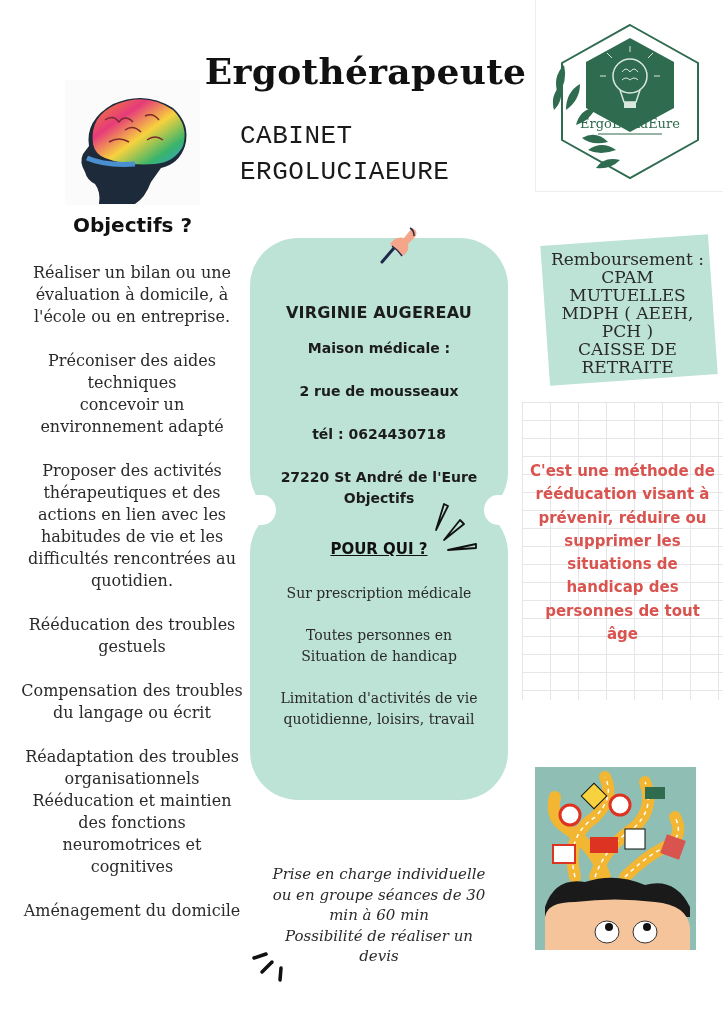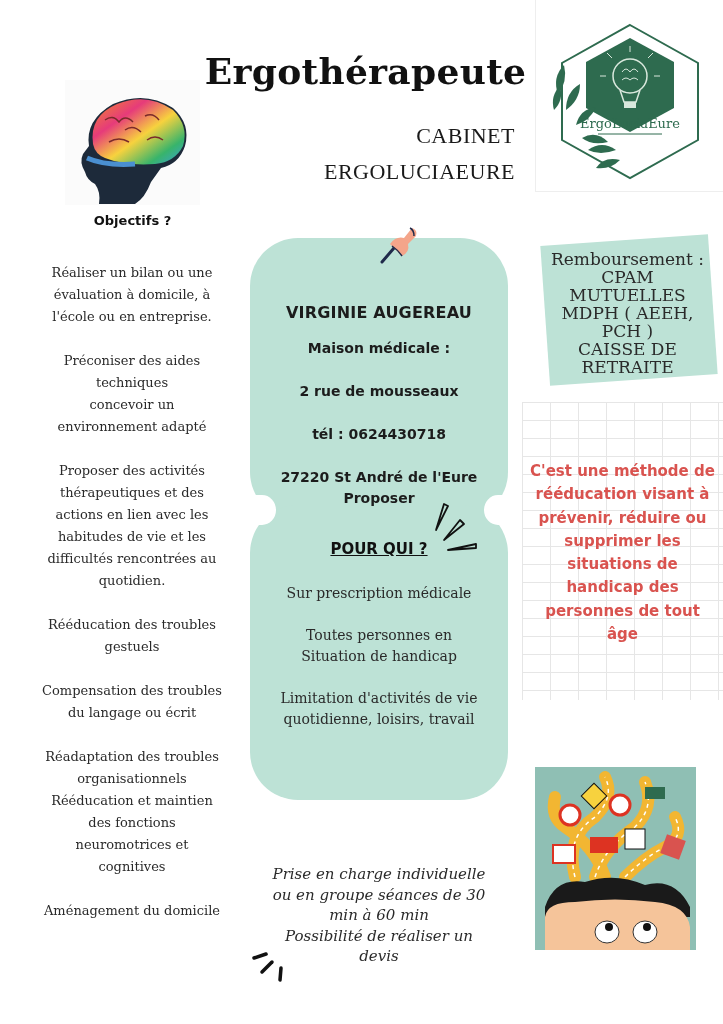--- a/index.html
+++ b/index.html
@@ -4,34 +4,34 @@
 <style>
   * { box-sizing: border-box; margin: 0; padding: 0; }
   html, body { width: 723px; height: 1024px; background: #ffffff; overflow: hidden; }
   body { position: relative; font-family: "DejaVu Serif", serif; color: #2a2a2a; }
 
   .abs { position: absolute; }
 
   
   .title { left: 198px; top: 50px; width: 335px; text-align: center;
     font-family: "DejaVu Serif", serif; font-weight: bold; font-size: 36px; color: #111; letter-spacing: 0.3px; }
-  .subtitle { left: 240px; top: 118px; width: 275px; text-align: right;
-    font-family: Liberation Serif, serif; font-size: 22px; line-height: 36px; color: #1a1a1a; letter-spacing: 0.5px; }
+  .subtitle { left: 240px; top: 118px; width: 275px; text-align: left;
+    font-family: Liberation Mono, monospace; font-size: 26px; line-height: 36px; color: #1a1a1a; letter-spacing: 0.5px; }
 
   
   .brain-box { left: 65px; top: 80px; width: 135px; height: 125px; background: #fbfbfb; }
 
   
   .logo-card { left: 535px; top: 0px; width: 188px; height: 192px; background: #fff; border-left: 1px solid #eee; border-bottom: 1px solid #eee; }
 
   
   .objectifs-title { left: 0; top: 213px; width: 265px; text-align: center;
-    font-family: "DejaVu Sans", sans-serif; font-weight: bold; font-size: 13px; color: #111; }
+    font-family: "DejaVu Sans", sans-serif; font-weight: bold; font-size: 20px; color: #111; }
   .left-list { left: 18px; top: 262px; width: 228px; text-align: center;
-    font-family: "DejaVu Serif", serif; font-size: 13px; line-height: 22px; color: #2a2a2a; }
+    font-family: "DejaVu Serif", serif; font-size: 16px; line-height: 22px; color: #2a2a2a; }
   .left-list p { margin-bottom: 22px; white-space: pre-line; }
 
   
   .mint { background: #bde2d6; }
   .box-top { left: 250px; top: 238px; width: 258px; height: 282px; border-radius: 48px; }
   .box-bot { left: 250px; top: 505px; width: 258px; height: 295px; border-radius: 48px; }
   .waist-l { left: 248px; top: 495px; width: 28px; height: 30px; background: #fff; border-radius: 0 50% 50% 0; }
   .waist-r { left: 484px; top: 495px; width: 28px; height: 30px; background: #fff; border-radius: 50% 0 0 50%; }
 
   .contact { left: 255px; top: 283px; width: 248px; text-align: center;
@@ -170,21 +170,21 @@
 
 <div class="abs contact">
   <div class="name">VIRGINIE AUGEREAU</div>
   <div class="line">Maison  médicale :</div>
   <div class="gap"></div>
   <div class="line">2 rue de mousseaux</div>
   <div class="gap"></div>
   <div class="line">tél : 0624430718</div>
   <div class="gap"></div>
   <div class="line">27220 St André de l'Eure</div>
-  <div class="line">Proposer</div>
+  <div class="line">Objectifs</div>
 </div>
 
 <div class="abs" style="left:430px; top:500px;">
   <svg width="52" height="54" viewBox="0 0 52 54">
     <path d="M6 30 L14 4 L18 6 Z" fill="none" stroke="#111" stroke-width="1.8" stroke-linejoin="round"></path>
     <path d="M14 40 L30 20 L34 24 Z" fill="none" stroke="#111" stroke-width="1.8" stroke-linejoin="round"></path>
     <path d="M18 50 L46 44 L46 48 Z" fill="none" stroke="#111" stroke-width="1.8" stroke-linejoin="round"></path>
   </svg>
 </div>
 

